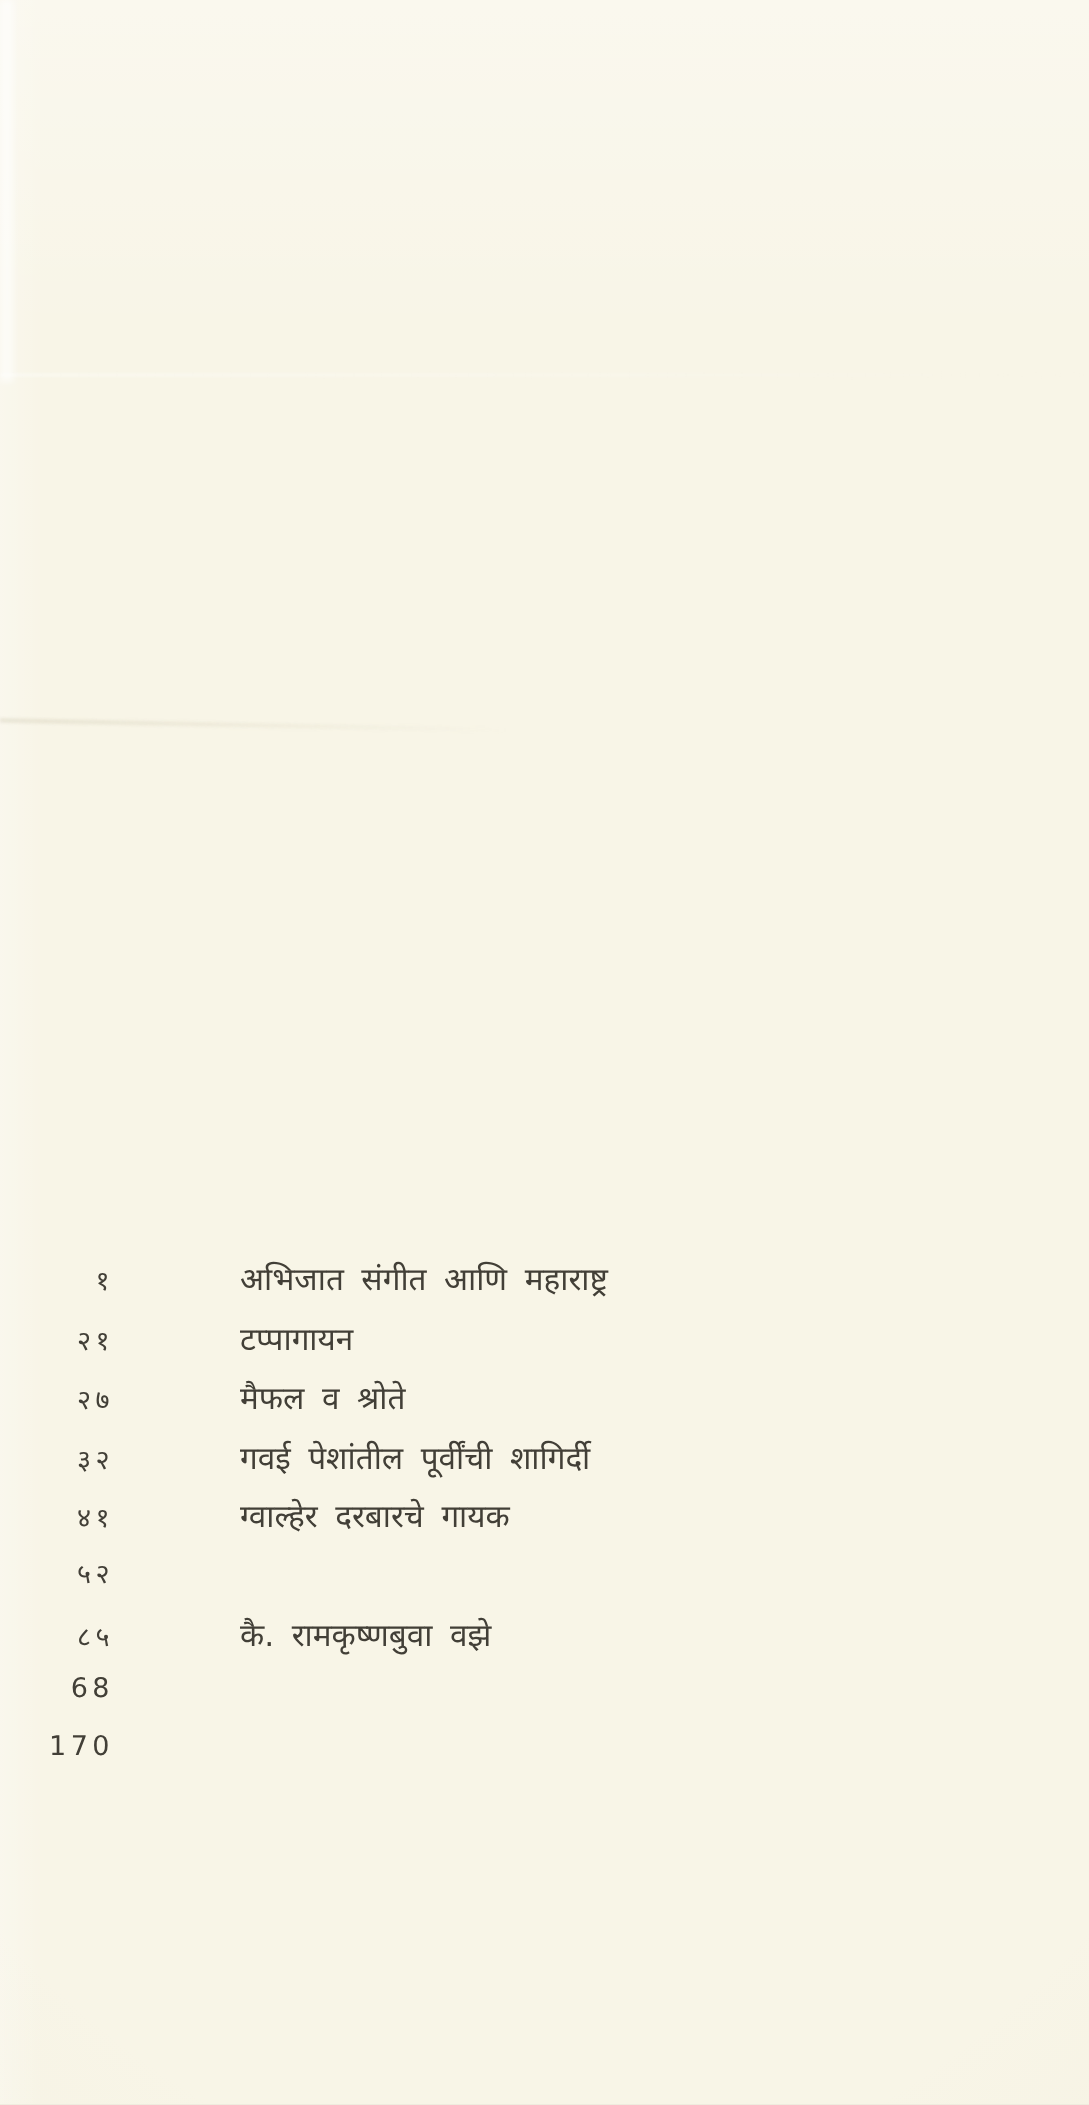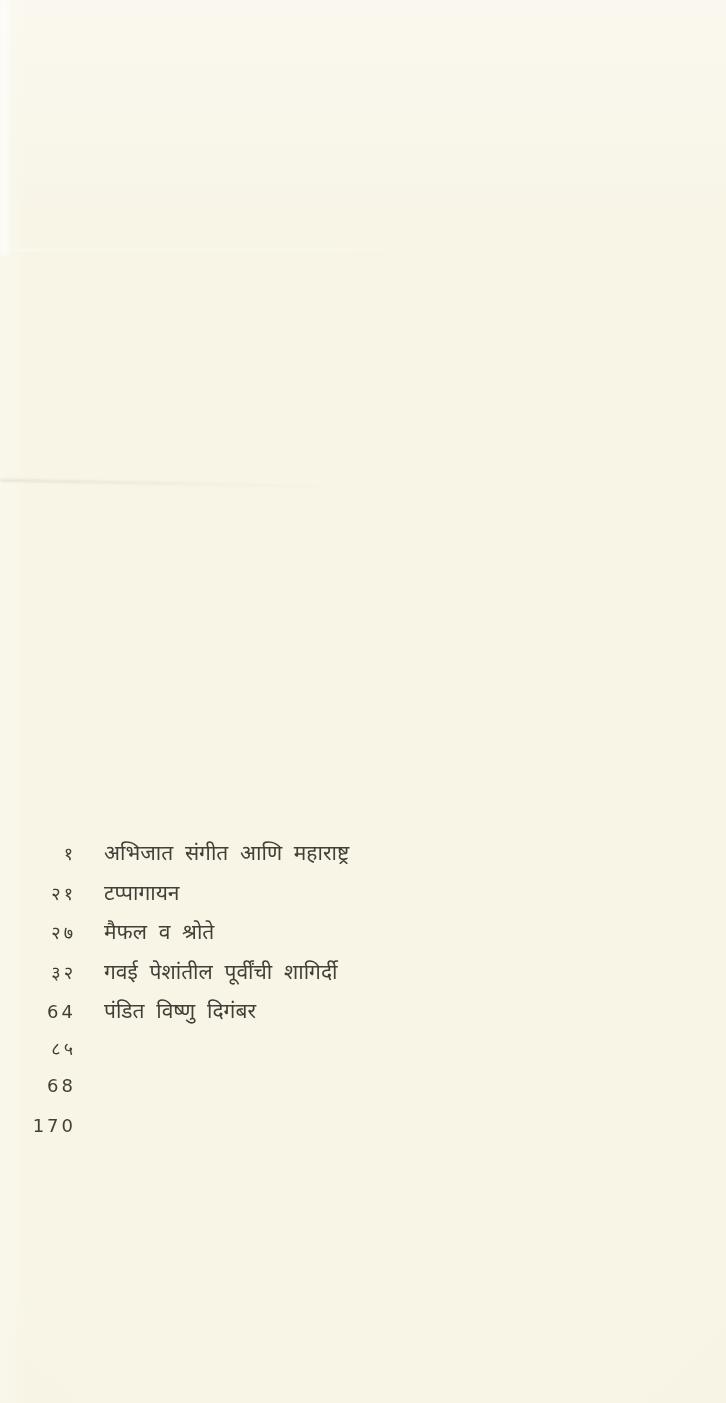--- a/index.html
+++ b/index.html
@@ -71,21 +71,21 @@
     height: 39.5px;
   }
   .num {
     width: 76px;
     text-align: right;
     font-size: 18px;
     letter-spacing: 3px;
     white-space: nowrap;
   }
   .title {
-    margin-left: 28px;
+    margin-left: 84px;
     font-size: 21px;
     word-spacing: 5px;
     white-space: nowrap;
   }
 </style>
 </head>
 <body style="--paper: #f8f5e7; --ink: #423f37;">
 
 <div class="scan">
   <div class="edge-strip"></div>
@@ -105,29 +105,33 @@
   <div class="row">
     <span class="num">२७</span>
     <span class="title">मैफल व श्रोते</span>
   </div>
 
   <div class="row">
     <span class="num">३२</span>
     <span class="title">गवई पेशांतील पूर्वींची शागिर्दी</span>
   </div>
 
+  <div class="row">
+    <span class="num">४१</span>
+    <span class="title">ग्वाल्हेर दरबारचे गायक</span>
+  </div>
 
   <div class="row">
-    <span class="num">64</span>
-    <span class="title">पंडित विष्णु दिगंबर</span>
+    <span class="num">५२</span>
   </div>
 
 
   <div class="row">
     <span class="num">८५</span>
+    <span class="title">कै. रामकृष्णबुवा वझे</span>
   </div>
 
   <div class="row">
     <span class="num">68</span>
   </div>
 
 
   <div class="row">
     <span class="num">170</span>
   </div>

